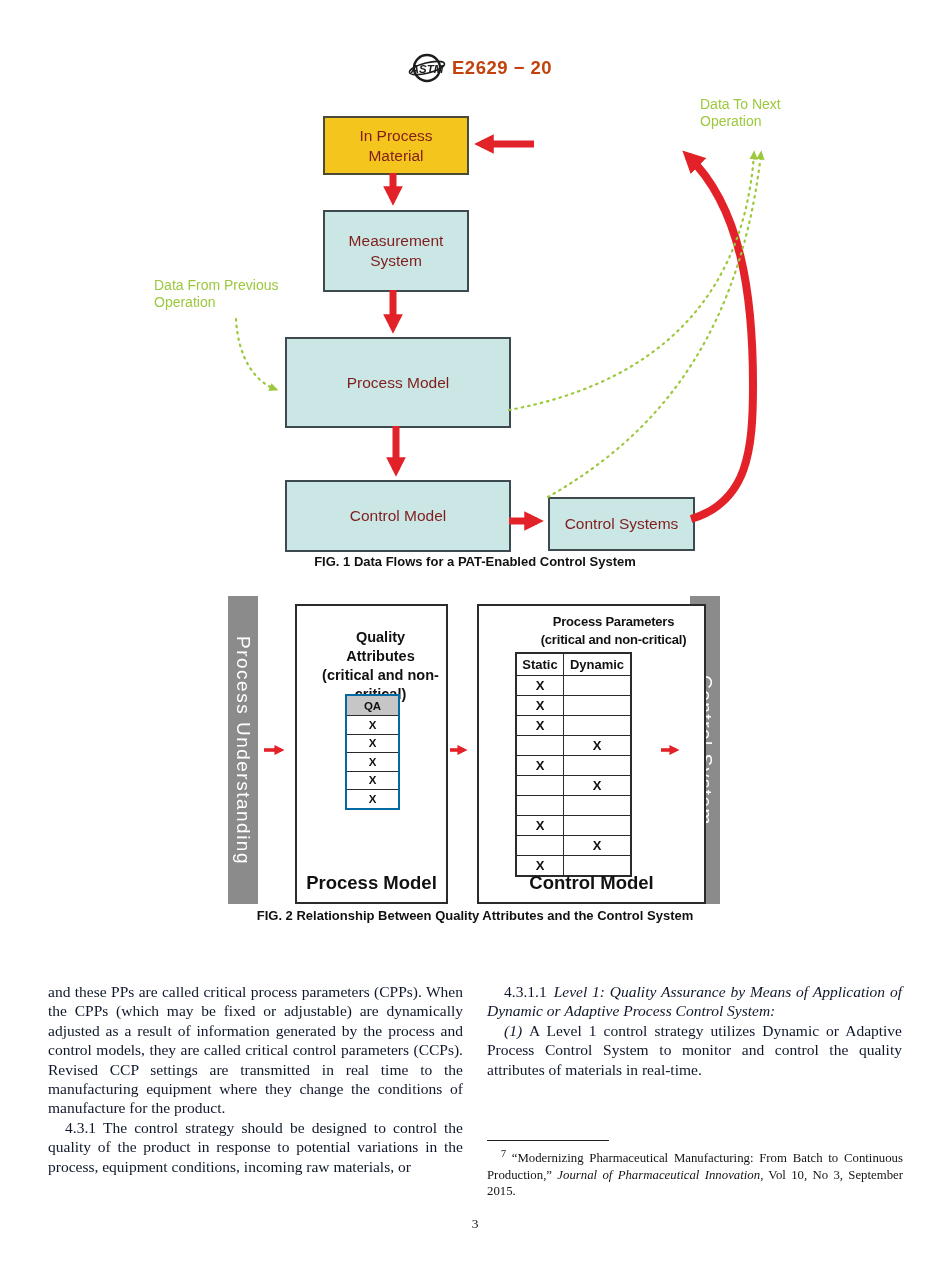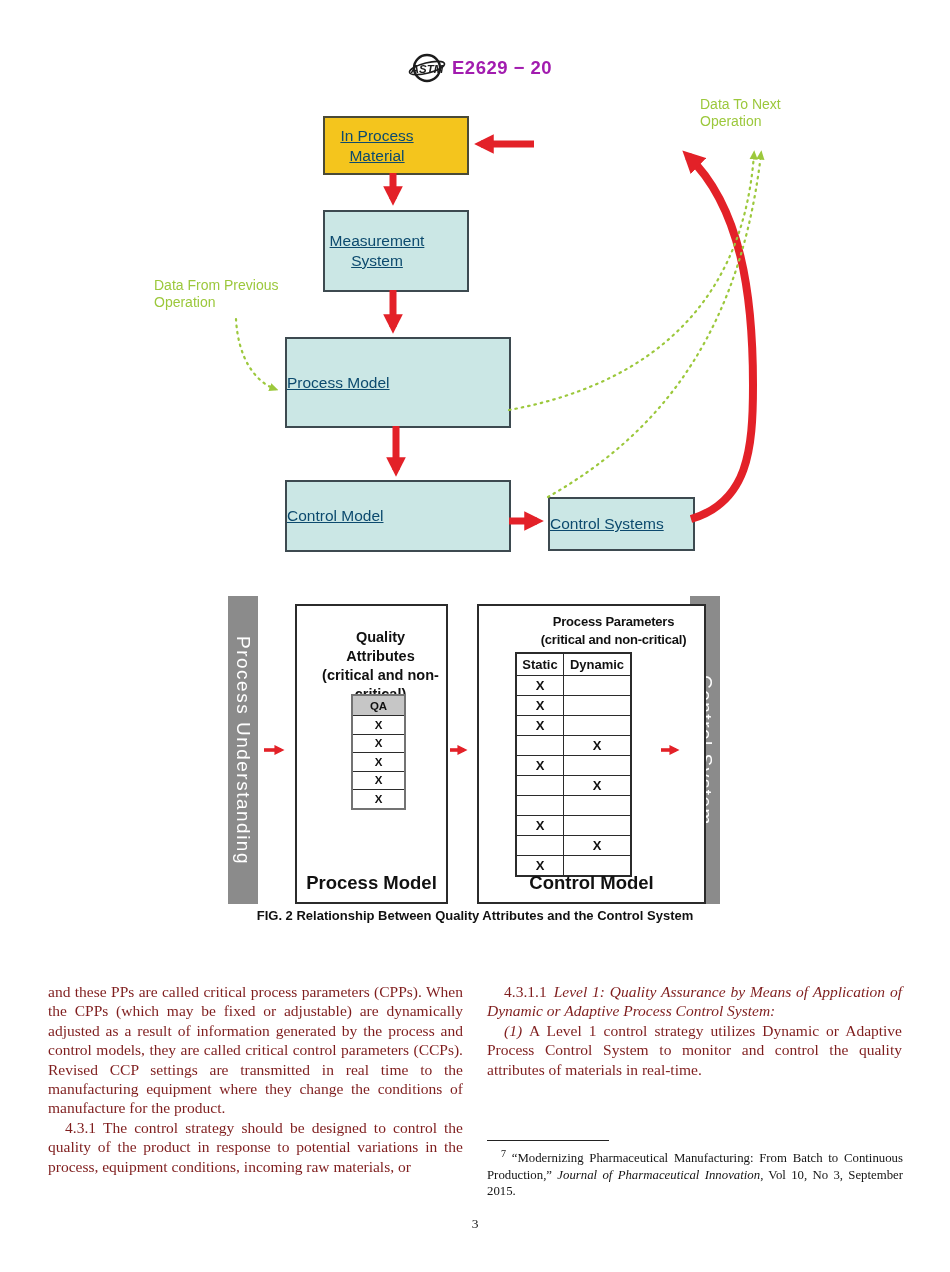--- a/index.html
+++ b/index.html
@@ -1,53 +1,53 @@
 <!DOCTYPE html>
 <html><head>
 <meta charset="utf-8">
 <style>
   html,body{margin:0;padding:0;background:#fff;}
   .page{position:relative;width:950px;height:1272px;background:#ffffff;overflow:hidden;
         font-family:"Liberation Sans",sans-serif;}
   
   .hdr-title{position:absolute;left:452px;top:57px;font-size:18.5px;font-weight:bold;
-             color:#a21caf;letter-spacing:.5px;}
+             color:#c2410c;letter-spacing:.5px;}
   .logo{position:absolute;left:408px;top:50px;}
   
-  .node{position:absolute;display:flex;align-items:center;justify-content:flex-start;
-        text-align:center;border:2px solid #3d4a50;background:#cbe7e5;color:#0c4a6e;
-        font-size:15.5px;line-height:1.28;text-decoration:underline;}
+  .node{position:absolute;display:flex;align-items:center;justify-content:center;
+        text-align:center;border:2px solid #3d4a50;background:#cbe7e5;color:#7f1d1d;
+        font-size:15.5px;line-height:1.28;}
   .node.yellow{background:#f4c51d;border-color:#4a4a36;}
   .node .pad{display:block;max-width:104px;}
   .glabel{position:absolute;color:#9cc83c;font-size:14px;line-height:1.18;}
   .figcap{position:absolute;left:0;width:950px;text-align:center;font-size:13px;
           font-weight:bold;color:#111;}
   
   .vbar{position:absolute;width:30px;height:308px;background:#8b8b8b;display:flex;
         align-items:center;justify-content:center;}
   .vbar span{writing-mode:vertical-rl;color:#fff;font-size:19px;letter-spacing:1.5px;white-space:nowrap;}
   .panel{position:absolute;width:149px;height:296px;border:2px solid #2b2b2b;background:#fff;}
   .panel .ptitle{display:block;text-align:center;font-weight:bold;color:#111;}
   .pl-title{font-size:14.5px;line-height:1.32;padding:22px 6px 0 24px;}
   .pr-title{font-size:13px;line-height:1.4;padding:7px 0 0 0;letter-spacing:-.2px;}
   .panel .plabel{position:absolute;bottom:8px;left:0;width:100%;text-align:center;
                  font-weight:bold;font-size:18.5px;color:#111;}
-  .qa-table{position:absolute;left:54px;top:88px;width:51px;border:2px solid #737373;}
+  .qa-table{position:absolute;left:48px;top:88px;width:51px;border:2px solid #0369a1;}
   .qa-cell{height:17.5px;display:flex;align-items:center;justify-content:center;
            font-size:11.5px;font-weight:bold;border-top:1px solid #2b2b2b;color:#111;}
   .qa-head{height:19px;background:#c6c6c6;border-top:none;}
   .pp-table{position:absolute;left:36px;top:46px;border:2px solid #2b2b2b;}
   .pp-row{display:flex;}
   .pp-cell{width:46px;height:19px;display:flex;align-items:center;justify-content:center;
            font-size:13px;font-weight:bold;border-top:1px solid #2b2b2b;color:#111;}
   .pp-cell.dyn{width:66px;border-left:1px solid #2b2b2b;}
   .pp-row.hrow .pp-cell{height:21px;border-top:none;}
   
   .col{position:absolute;top:982px;width:415px;font-family:"Liberation Serif",serif;
-       font-size:15.5px;line-height:19.4px;color:#7f1d1d;text-align:justify;}
+       font-size:15.5px;line-height:19.4px;color:#0f172a;text-align:justify;}
   .col p{margin:0;}
   .col p.ind{text-indent:17px;}
   .col p.gap{margin-top:7px;}
   .num{margin-right:7px;}
   sup{font-size:10px;line-height:0;}
   .footnote{position:absolute;left:487px;top:1140px;width:416px;
             font-family:"Liberation Serif",serif;font-size:12.8px;line-height:16.5px;
             color:#141414;text-align:justify;}
   .fn-rule{width:122px;border-top:1.3px solid #222;margin-bottom:9px;}
   .footnote p{margin:0;text-indent:14px;}
@@ -79,20 +79,21 @@
   <div class="node" style="left:285px;top:480px;width:222px;height:68px;">
     <span>Control Model</span>
   </div>
   <div class="node" style="left:548px;top:497px;width:143px;height:50px;">
     <span>Control Systems</span>
   </div>
 
   <div class="glabel" style="left:700px;top:96px;width:118px;">Data To Next Operation</div>
   <div class="glabel" style="left:154px;top:277px;width:165px;">Data From Previous Operation</div>
 
+  <div class="figcap" style="top:554px;">FIG. 1 Data Flows for a PAT-Enabled Control System</div>
 
   <div class="vbar" style="left:228px;top:596px;">
     <span>Process Understanding</span>
   </div>
   <div class="vbar" style="left:690px;top:596px;">
     <span>Control System</span>
   </div>
 
   <div class="panel" style="left:295px;top:604px;">
     <span class="ptitle pl-title">Quality Attributes (critical and non-critical)</span>

